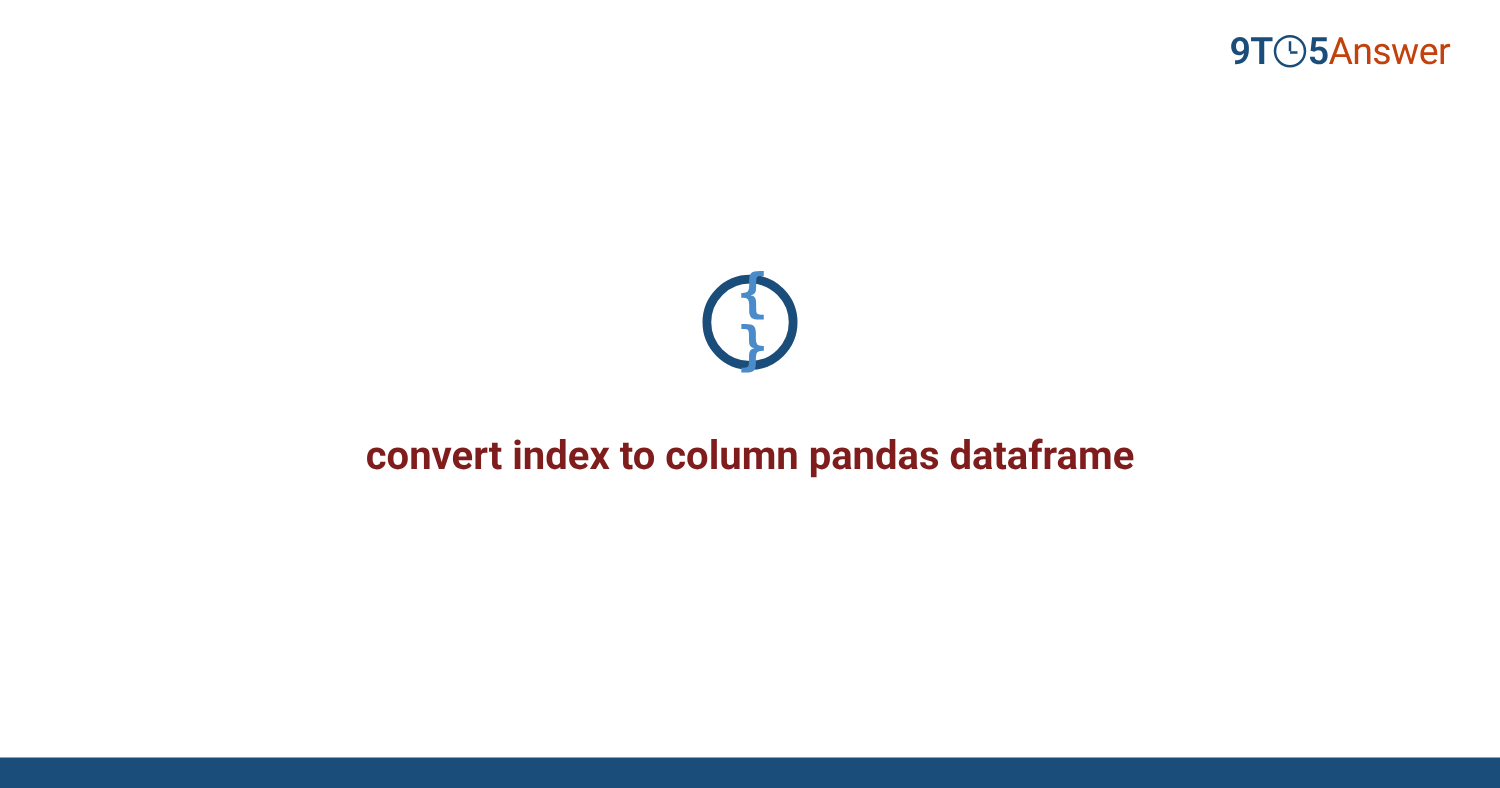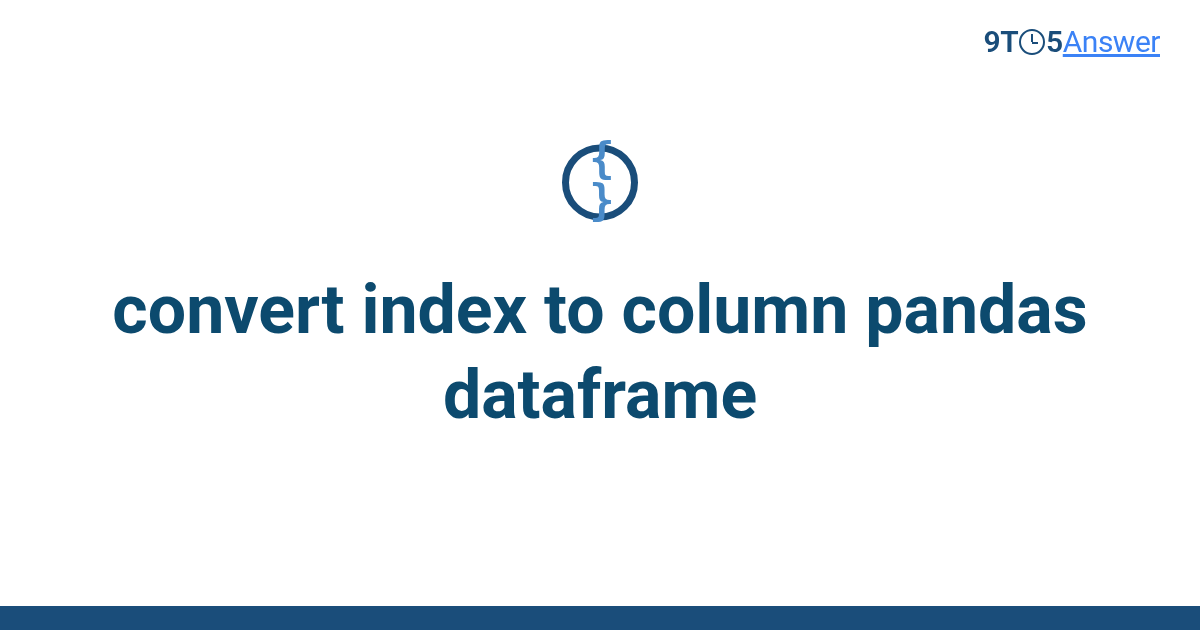--- a/index.html
+++ b/index.html
@@ -58,23 +58,22 @@
       width: 6px;
       height: 2px;
       background: #1a4d7a;
       top: 11px;
       left: 50%;
     }
     .brand .five {
       color: #1a4d7a;
     }
     .brand .answer {
-      color: #3b82f6;
+      color: #c2410c;
       font-weight: 400;
-      text-decoration: underline;
     }
     .center-content {
       position: absolute;
       top: 50%;
       left: 50%;
       transform: translate(-50%, -58%);
       text-align: center;
       width: 100%;
     }
     .code-icon {
@@ -90,23 +89,23 @@
     .code-icon .braces {
       font-size: 42px;
       font-weight: 700;
       color: #4a8bc9;
       font-family: "Consolas", "Monaco", monospace;
       letter-spacing: -4px;
       line-height: 1;
       margin-top: -4px;
     }
     .title {
-      font-size: 68px;
+      font-size: 32px;
       font-weight: 700;
-      color: #0c4a6e;
+      color: #7f1d1d;
       line-height: 1.25;
       padding: 0 60px;
     }
     .footer-bar {
       position: absolute;
       bottom: 0;
       left: 0;
       width: 100%;
       height: 24px;
       background: #1a4d7a;

